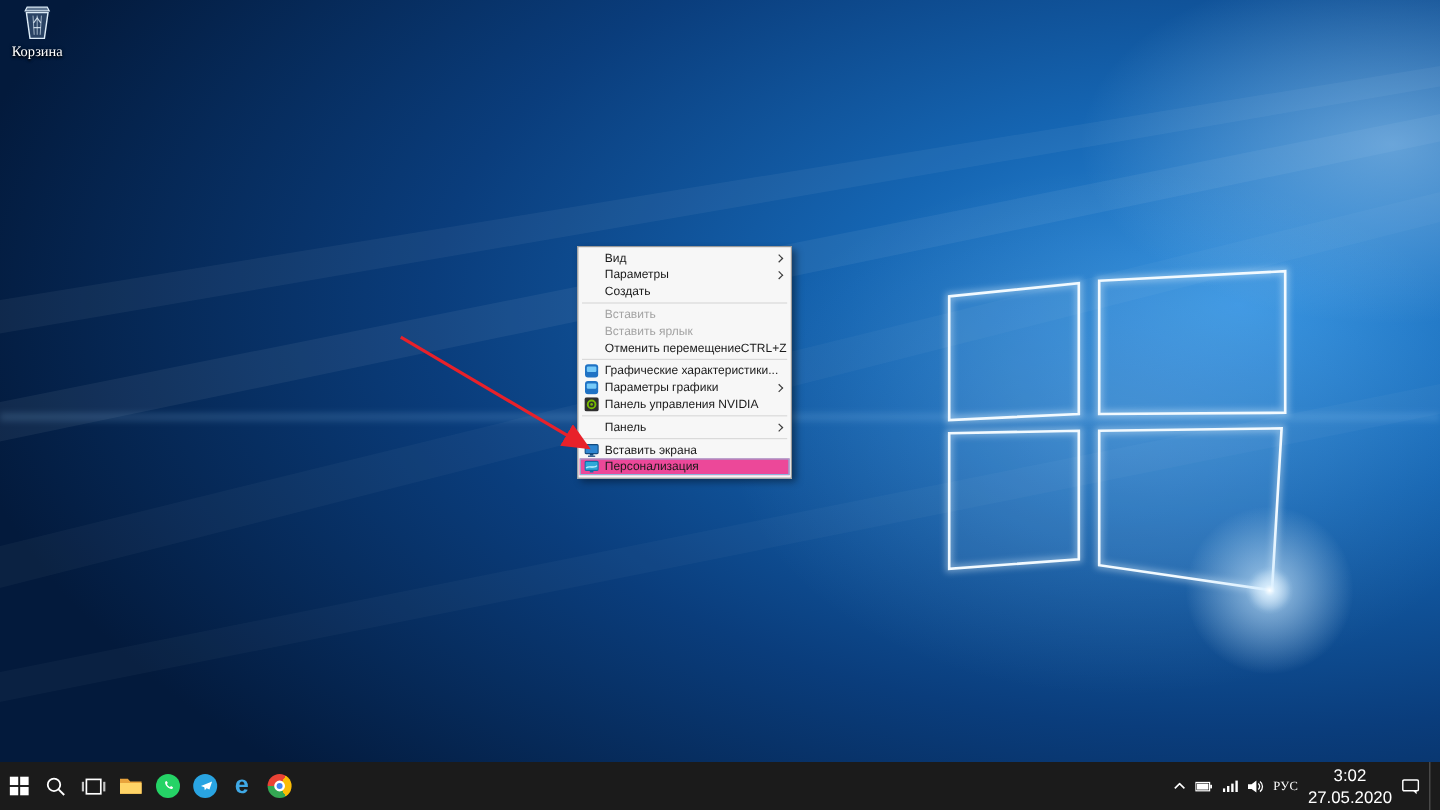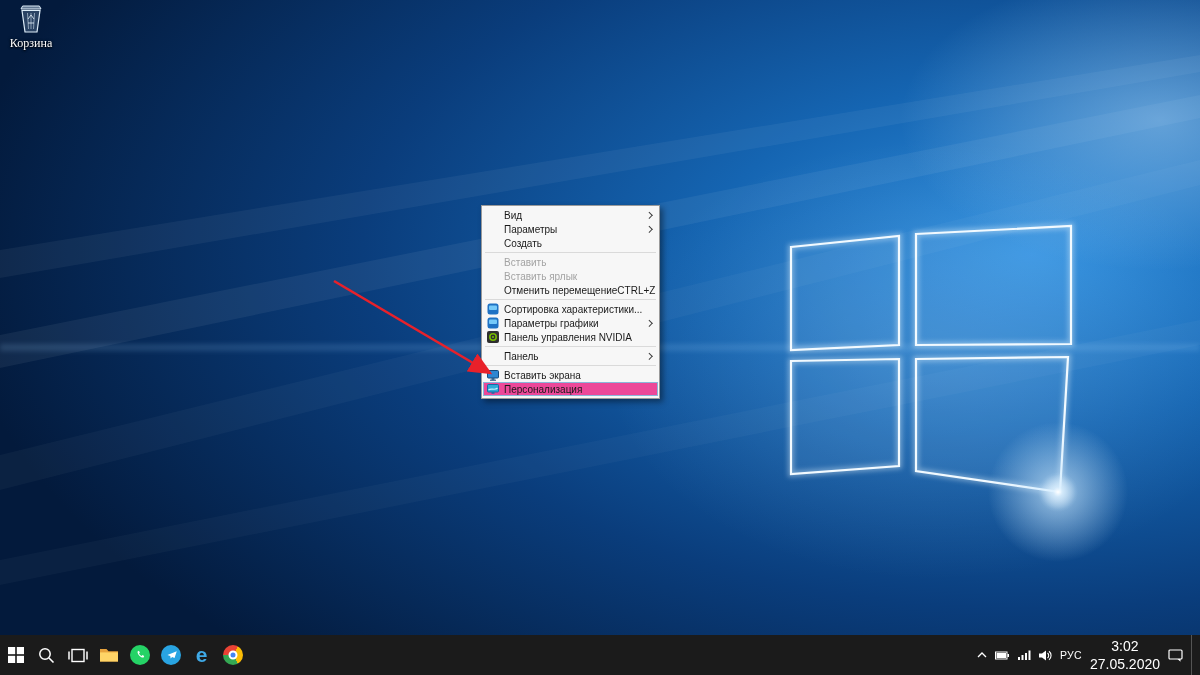--- a/index.html
+++ b/index.html
@@ -38,21 +38,21 @@
     pointer-events:none; z-index:6; }
 
   
   .taskbar { position:absolute; left:0; bottom:0; width:1200px; height:40px;
     background:#1b1b1b; display:flex; align-items:center; z-index:5; }
   .tb-left { display:flex; height:100%; }
   .tb-btn { width:31px; height:40px; display:flex; align-items:center; justify-content:center; cursor:pointer; }
   .tb-spacer { flex:1; }
   .tb-tray { display:flex; align-items:center; gap:8px; padding-right:5px; color:#fff; height:100%; }
   .tray-ic { display:flex; align-items:center; justify-content:center; cursor:pointer; }
-  .tray-lang { font-size:10.5px; cursor:pointer; letter-spacing:.3px; }
+  .tray-lang { font-size:10.5px; cursor:pointer; letter-spacing:.3px;font-family:Liberation Serif, serif; }
   .tray-clock { font-size:14px; text-align:center; line-height:1.3; cursor:pointer; }
   .show-desktop { width:4px; height:40px; border-left:1px solid rgba(255,255,255,.25); cursor:pointer; }
 
   .chrome-icon { position:relative; width:20px; height:20px; border-radius:50%;
     background:conic-gradient(from 30deg,#fbbc05 0deg 120deg,#34a853 120deg 240deg,#ea4335 240deg 360deg); }
   .chrome-icon .inner { position:absolute; left:50%; top:50%; transform:translate(-50%,-50%);
     width:9px; height:9px; border-radius:50%; background:#4285f4; border:2px solid #fff; }
   .wa-icon, .tg-icon { width:20px; height:20px; border-radius:50%;
     display:flex; align-items:center; justify-content:center; }
   .wa-icon { background:#25d366; }
@@ -153,21 +153,21 @@
 
     <div class="menu-sep"></div>
 
     <div class="menu-item">
       <span class="mi-icon">
         <svg width="12" height="12" viewBox="0 0 12 12">
             <rect x="0.5" y="0.5" width="11" height="11" rx="2.5" fill="#1f72c4"></rect>
             <rect x="2" y="2.5" width="8" height="4.5" rx="1" fill="#7fd4ff" opacity="0.9"></rect>
           </svg>
       </span>
-      <span class="mi-label">Сортировка характеристики...</span>
+      <span class="mi-label">Графические характеристики...</span>
     </div>
     <div class="menu-item">
       <span class="mi-icon">
         <svg width="12" height="12" viewBox="0 0 12 12">
             <rect x="0.5" y="0.5" width="11" height="11" rx="2.5" fill="#1f72c4"></rect>
             <rect x="2" y="2.5" width="8" height="4.5" rx="1" fill="#7fd4ff" opacity="0.9"></rect>
           </svg>
       </span>
       <span class="mi-label">Параметры графики</span>
       <span class="mi-arrow"></span>

